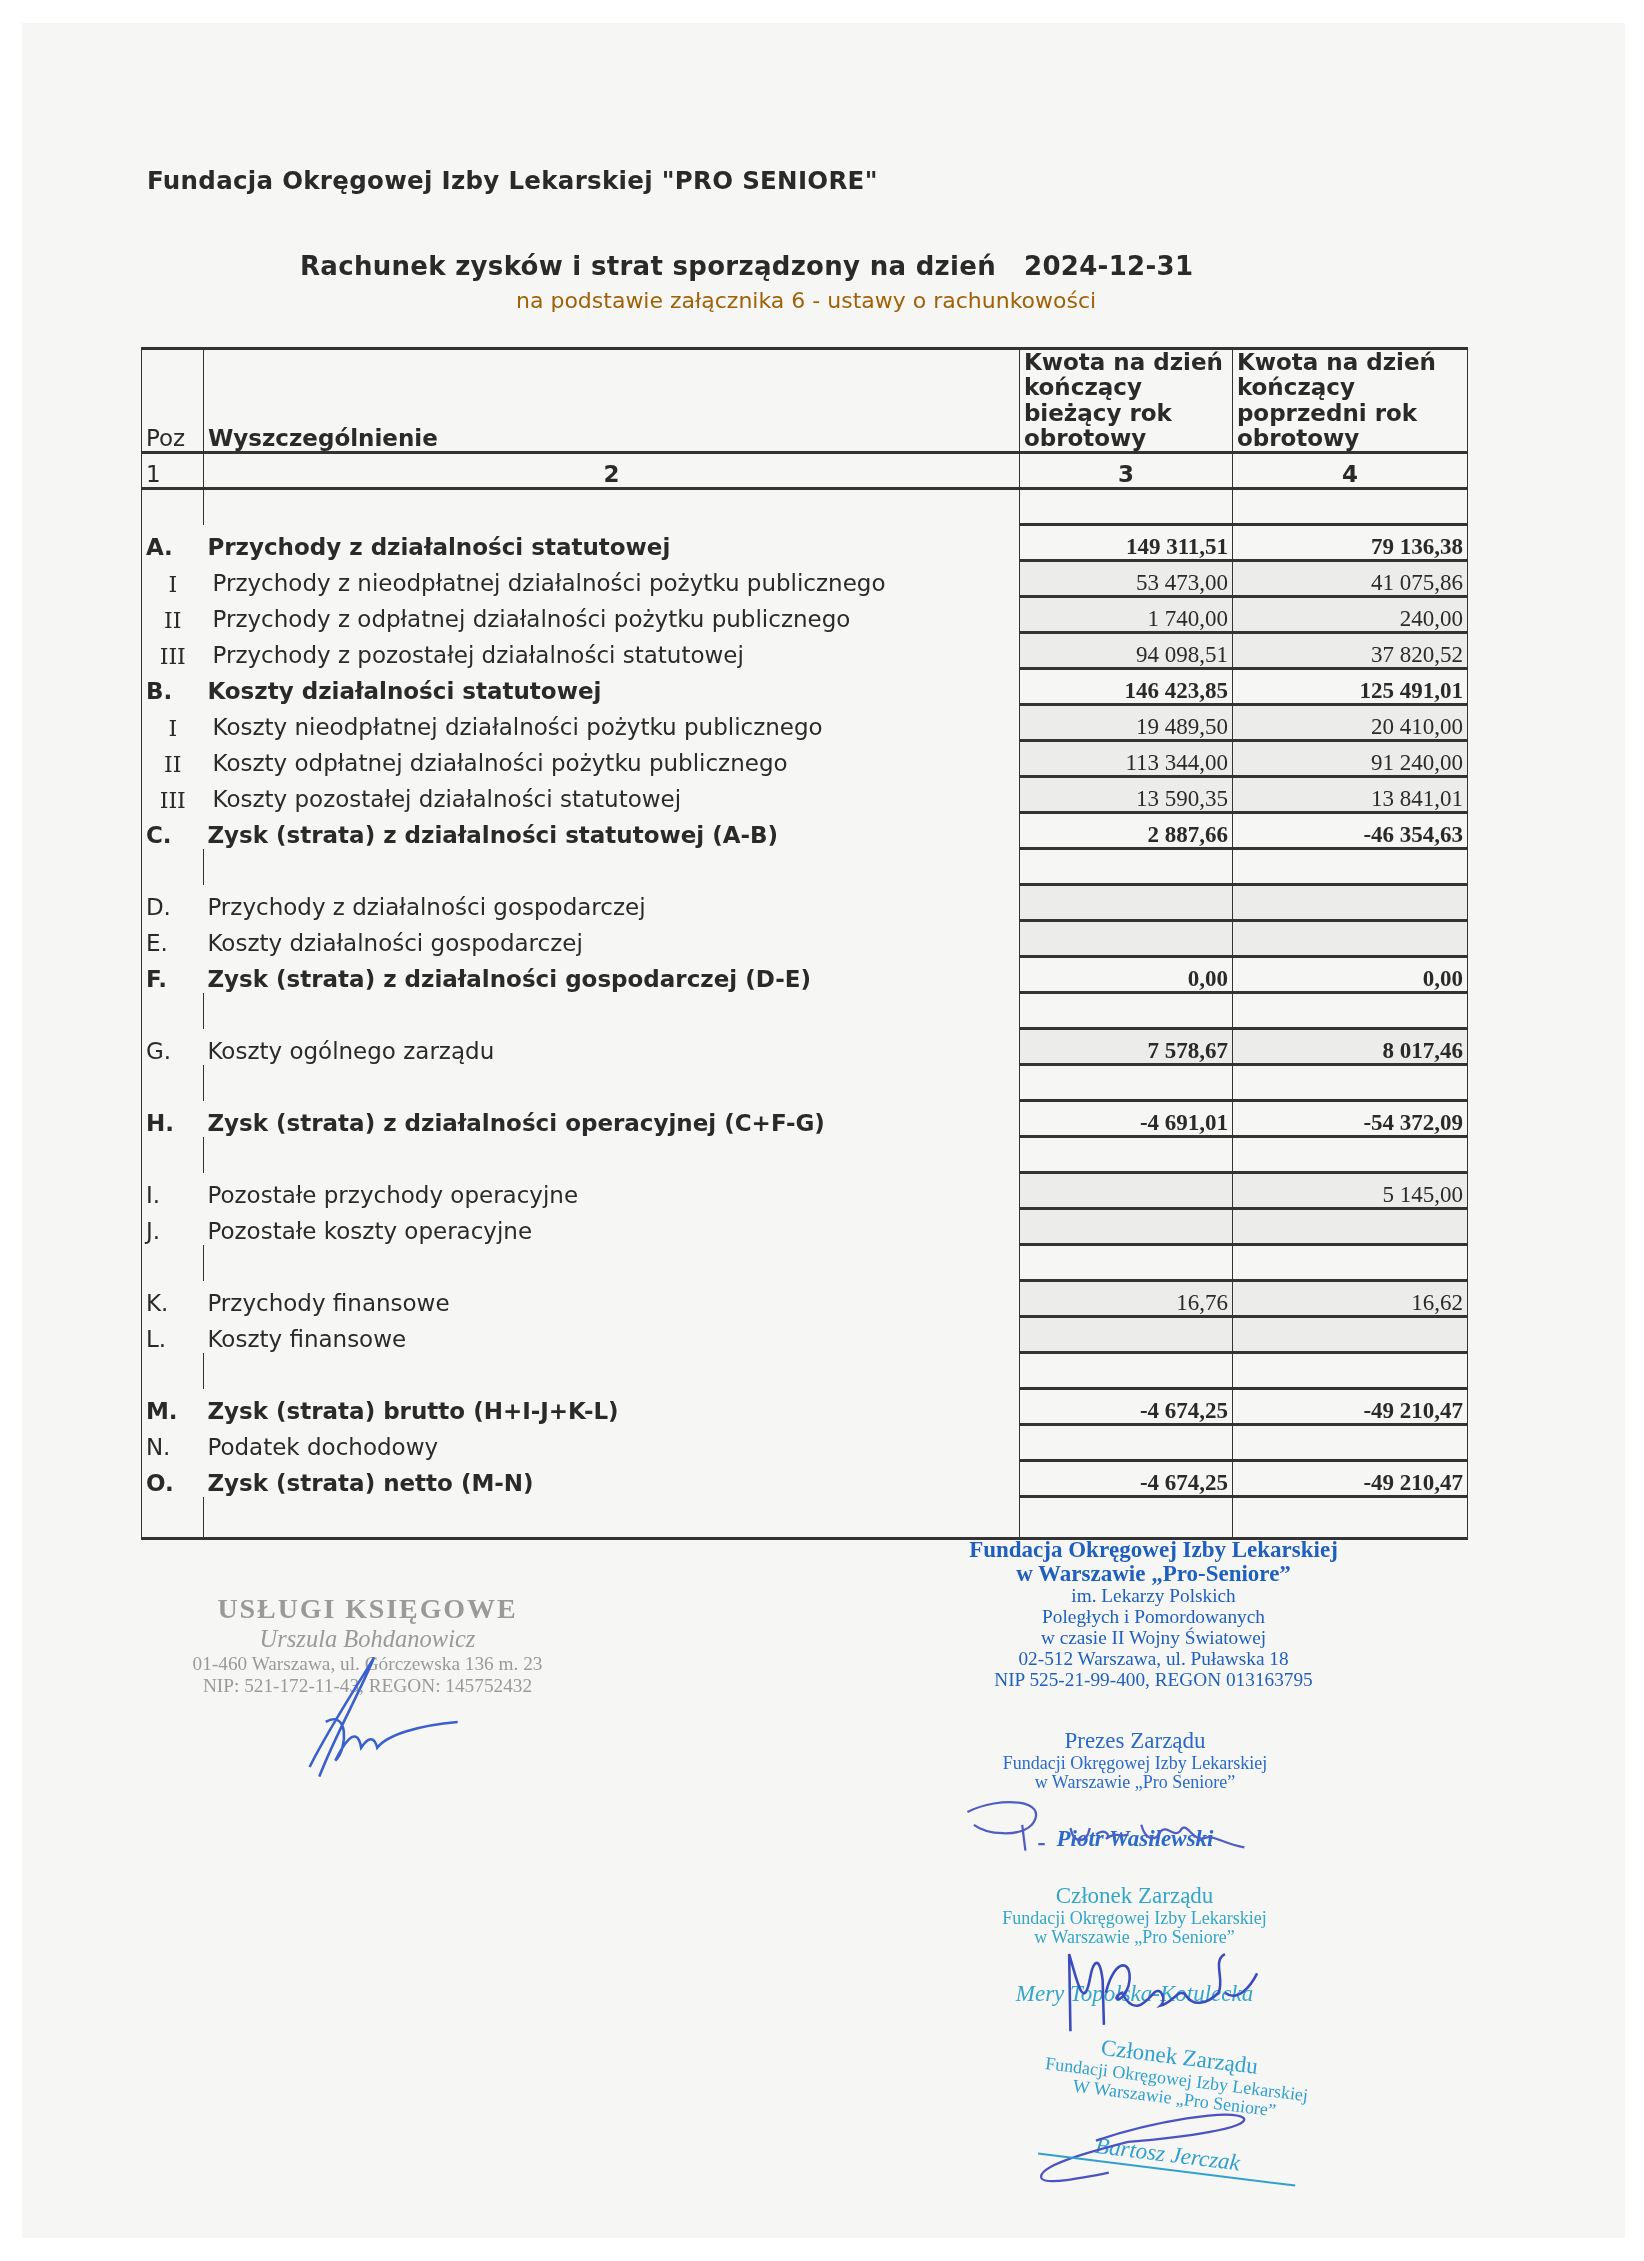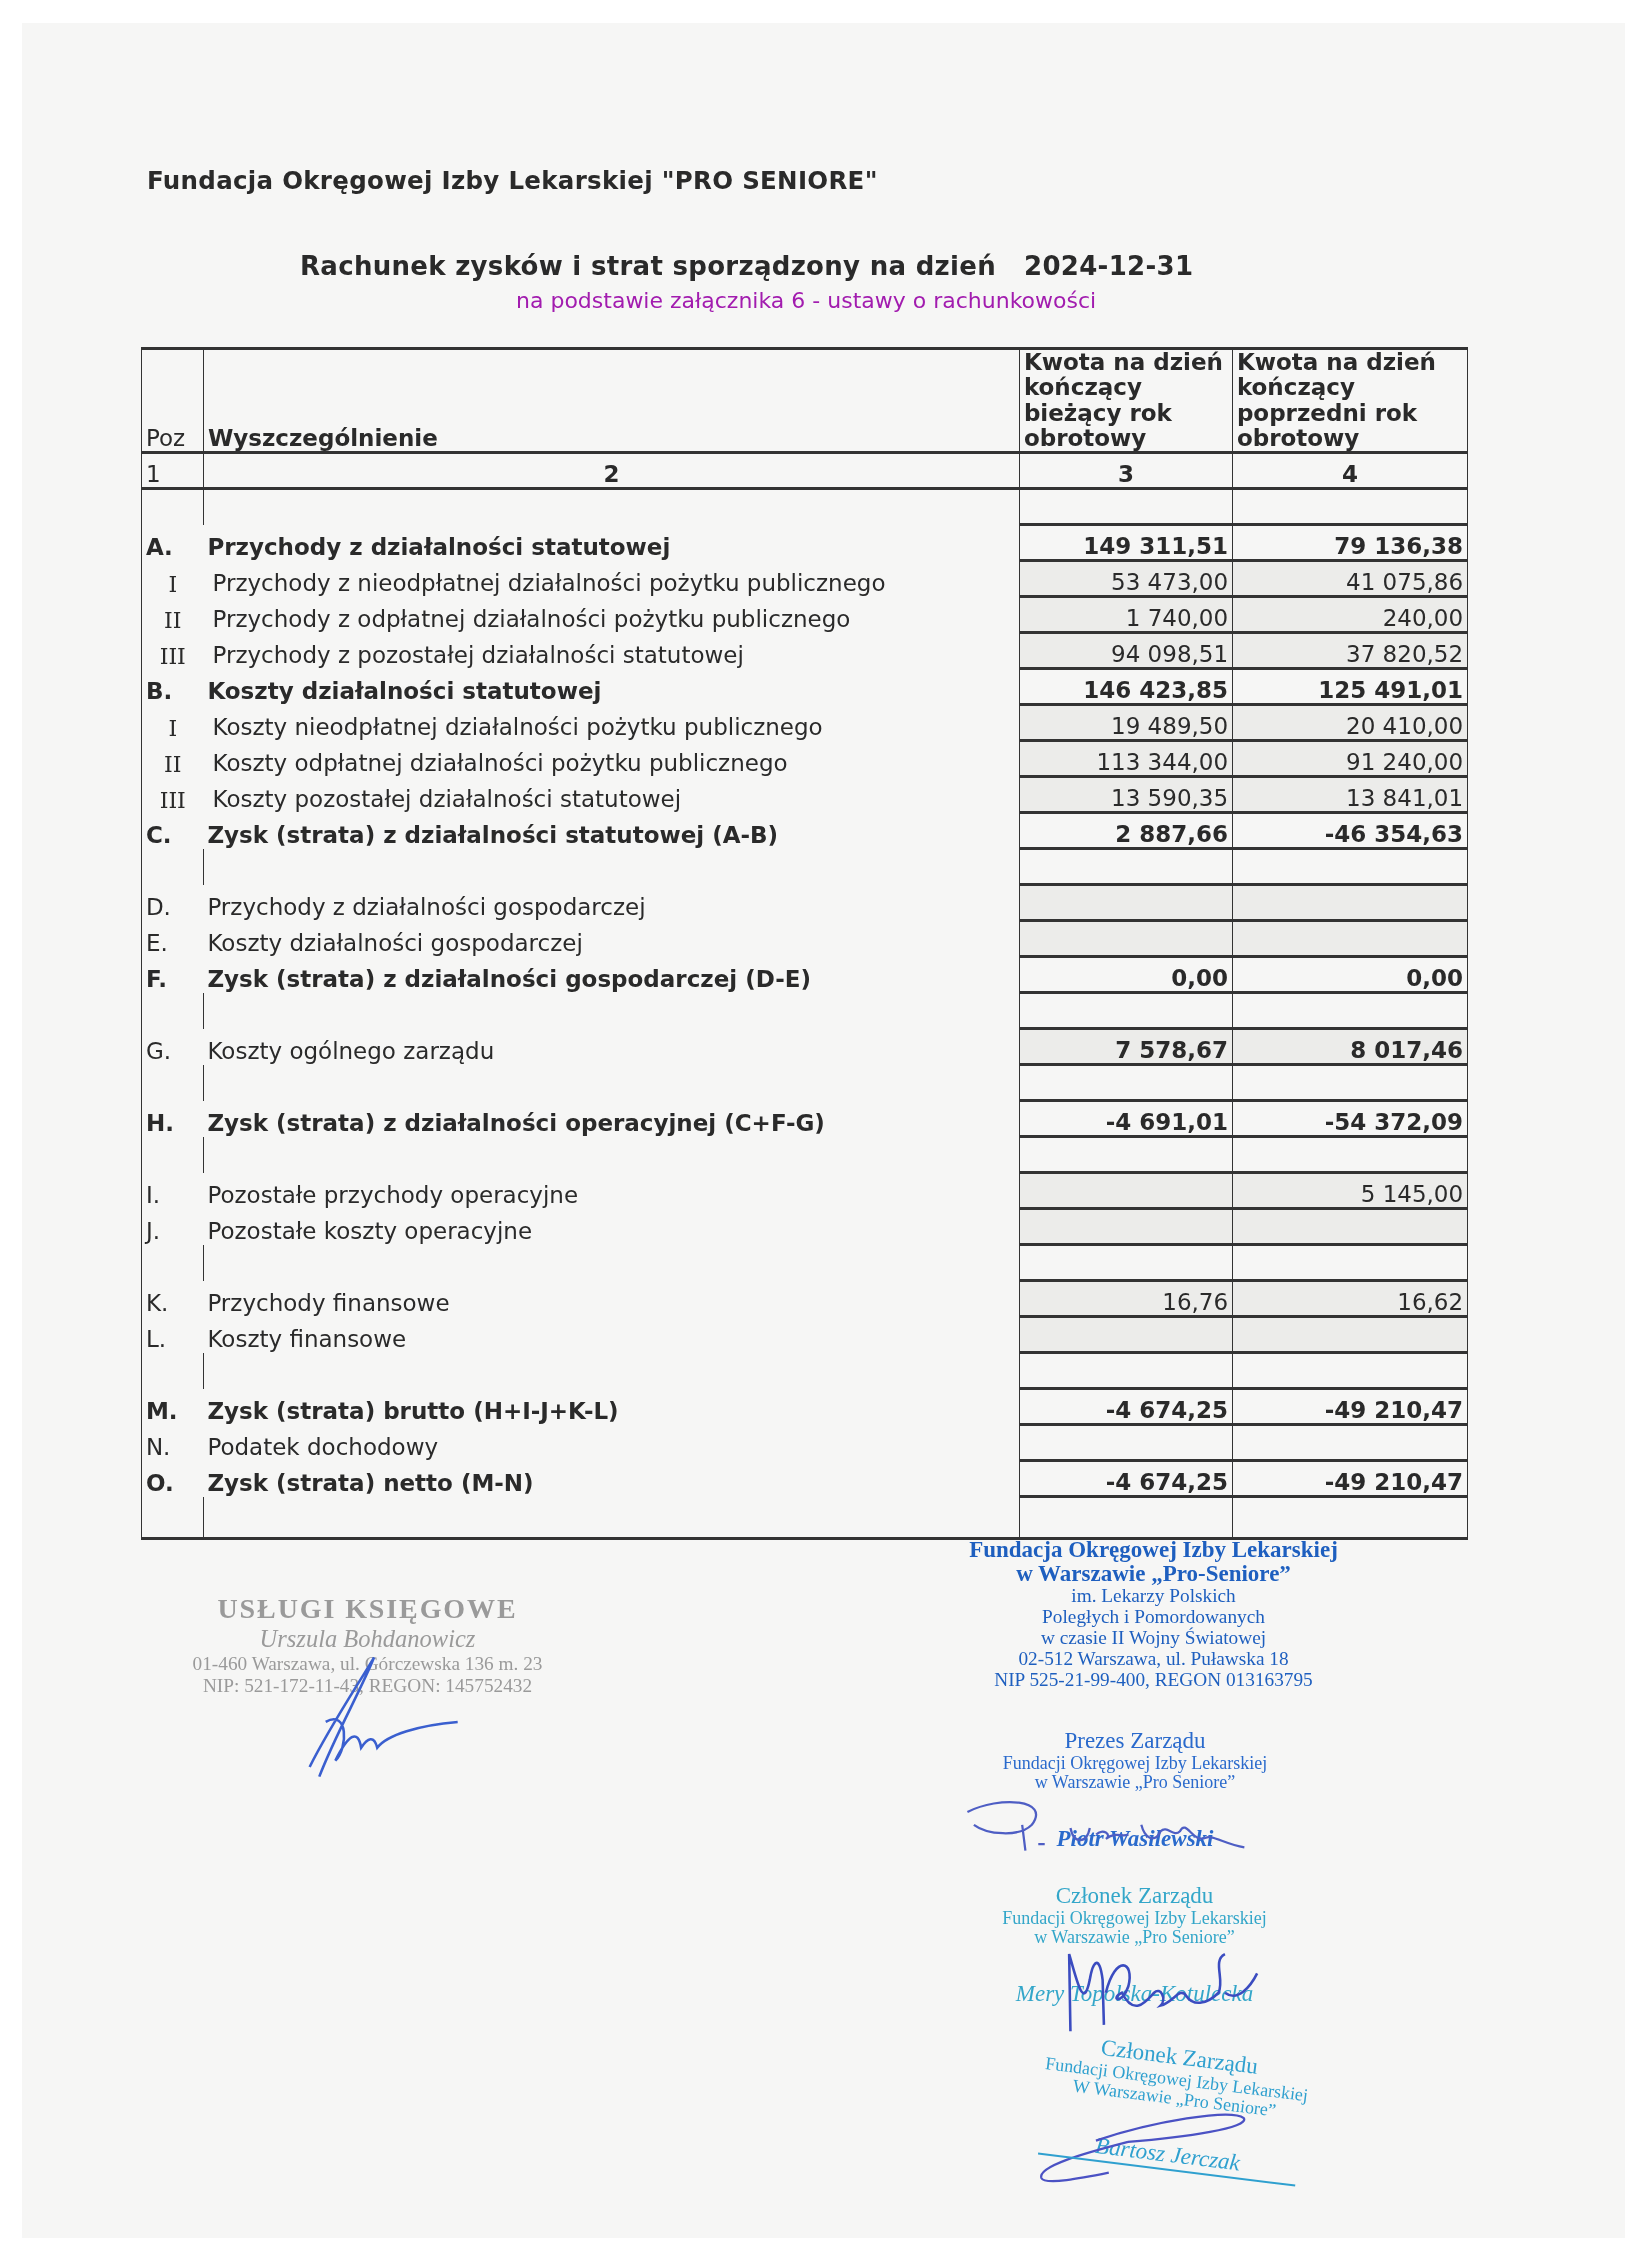--- a/index.html
+++ b/index.html
@@ -1,33 +1,33 @@
 <!DOCTYPE html>
 <html style="font-size:10.3px"><head>
 <meta charset="utf-8">
 <style>
   html,body{margin:0;padding:0;background:#ffffff;}
   body{width:1644px;height:2261px;position:relative;overflow:hidden;font-family:"DejaVu Sans",sans-serif;color:#2a2a2a;}
   .sheet{position:absolute;left:22px;top:23px;width:1603px;height:2215px;background:#f6f6f5;}
   .org{position:absolute;left:147px;top:166px;font-size:24.5px;font-weight:bold;letter-spacing:0.3px;}
   .title{position:absolute;left:300px;top:251px;font-size:26px;font-weight:bold;letter-spacing:0.3px;white-space:pre;}
-  .subtitle{position:absolute;left:516px;top:288px;font-size:22px;color:#a21caf;}
+  .subtitle{position:absolute;left:516px;top:288px;font-size:22px;color:#a16207;}
   table.rz{position:absolute;left:141px;top:347px;width:1326px;border-collapse:collapse;table-layout:fixed;font-size:23px;}
   table.rz td{padding:0 3.9px;height:33px;vertical-align:bottom;line-height:1.1;}
   col.c1{width:62px}col.c2{width:816px}col.c3{width:213px}col.c4{width:235px}
   .outer-l{border-left:1.9px solid #333;margin-top:12px;}
   .outer-r{border-right:1.9px solid #333;}
   .vline{border-left:1.9px solid #333;}
   .hdr td{height:146px;vertical-align:middle;text-align:left;font-weight:bold;border-top:3.9px solid #333;}
   .hdr td.poz{font-weight:normal;}
   .num-row td{height:24.5px;border-top:3.2px solid #333;border-bottom:3.2px solid #333;text-align:center;vertical-align:middle;font-weight:bold;}
   .num-row td.n1{font-weight:normal;text-align:left;}
   .amt{text-align:right;}
   .bold{font-weight:bold;}
-  .box{border-bottom:3.2px solid #333;}
+  .box{border-bottom:3.2px solid #333;font-family:Liberation Serif, serif;}
   .shade{background:#ececea;}
   .sub-poz{text-align:center;font-family:"DejaVu Serif",serif;font-size:22px;}
   .sub-label{padding-left:9px !important;}
   .lastrow td{border-bottom:3.2px solid #333;}
   .stamp-gray{position:absolute;left:187px;top:1593px;width:361px;text-align:center;color:#9a9a9a;font-family:"Liberation Serif",serif;}
   .stamp-gray .h{font-size:28px;font-weight:bold;letter-spacing:1.9px;}
   .stamp-gray .i{font-size:24.5px;font-style:italic;}
   .stamp-gray .l{font-size:19.3px;}
   .stamp-blue{position:absolute;left:928px;top:1538px;width:451px;text-align:center;color:#1e5fbf;font-family:"Liberation Serif",serif;}
   .stamp-blue .h{font-size:23px;font-weight:bold;line-height:1.05;}

